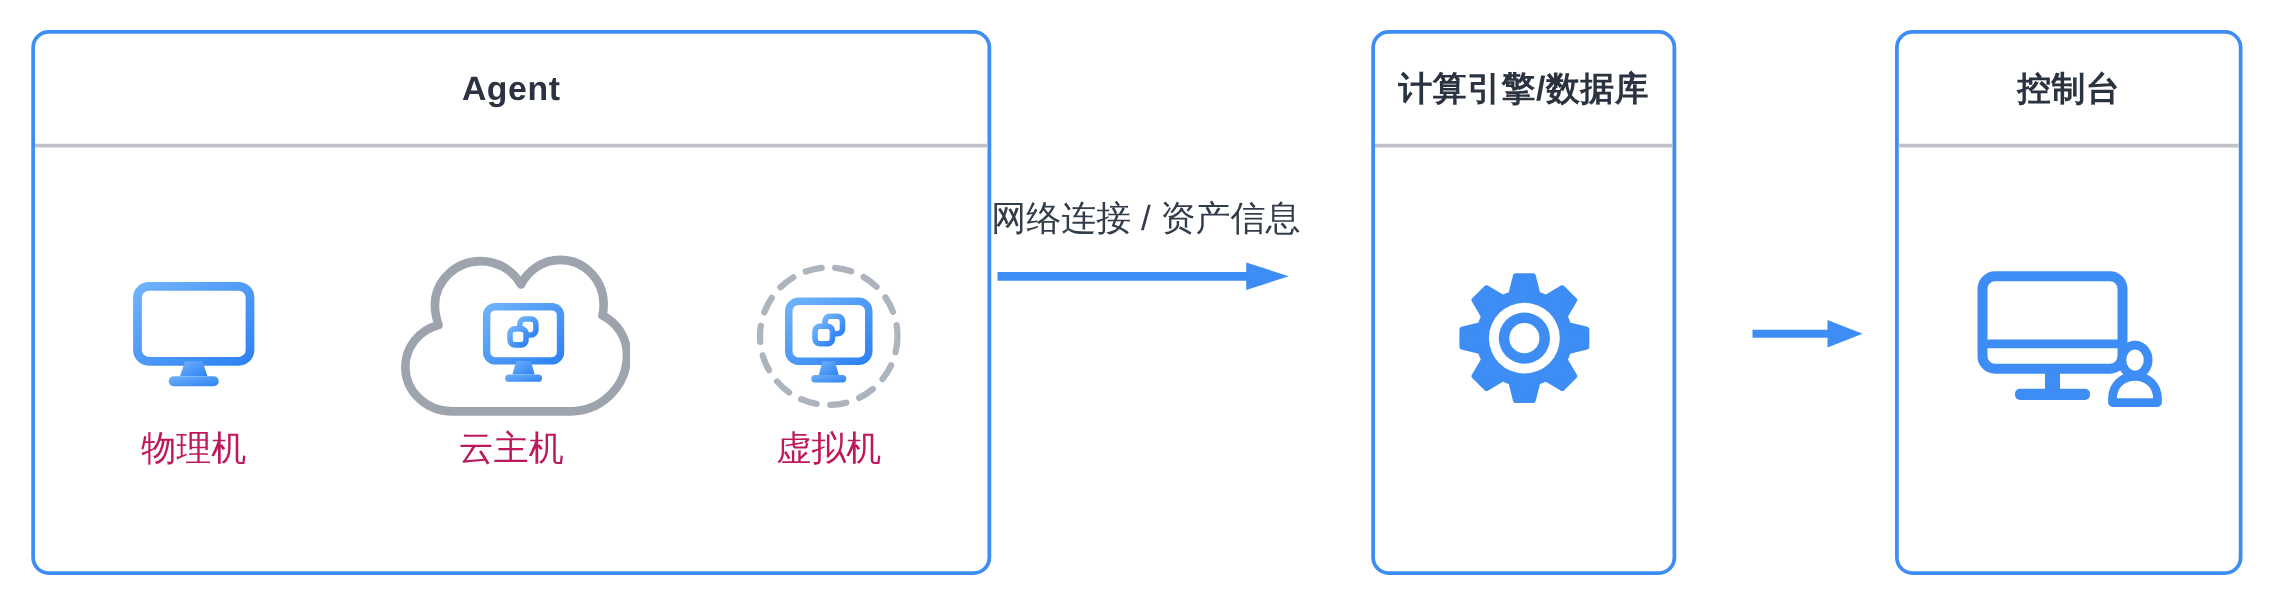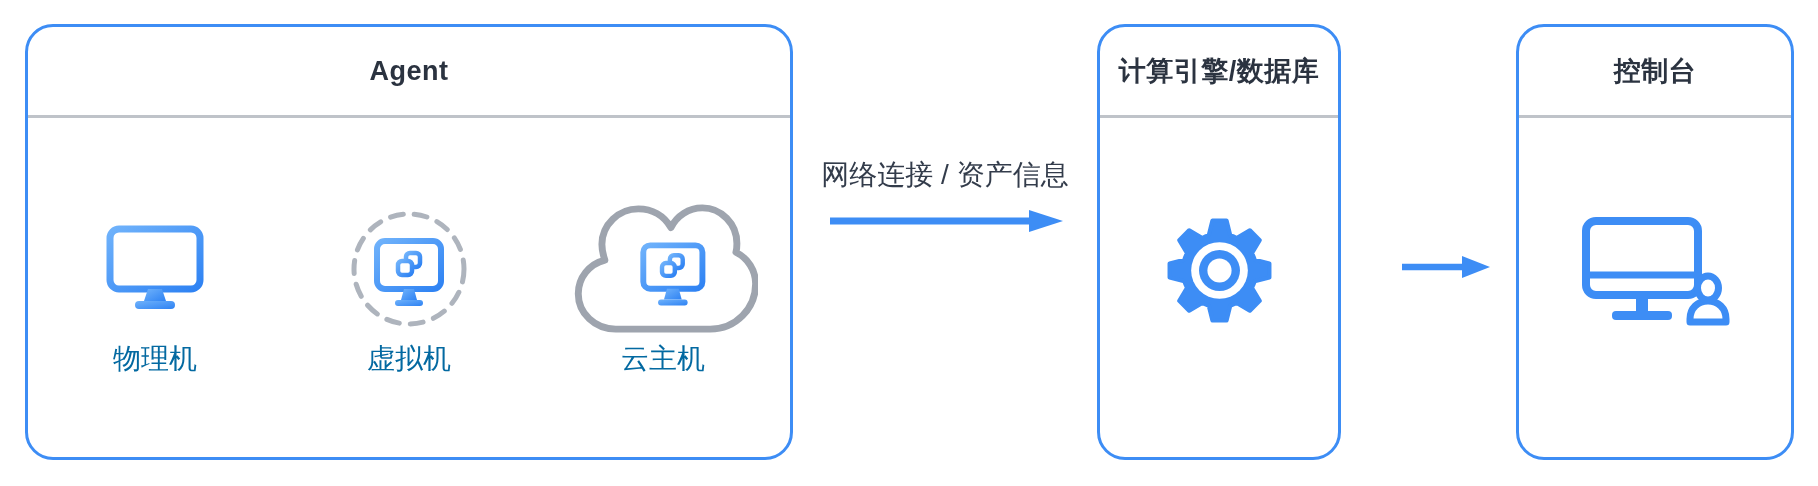--- a/index.html
+++ b/index.html
@@ -2,39 +2,39 @@
 <html><head>
 <meta charset="utf-8">
 <style>
   html,body{margin:0;padding:0;background:#ffffff;}
   .canvas{
     position:relative;width:1818px;height:486px;background:#ffffff;overflow:hidden;
     font-family:"Liberation Sans","DejaVu Sans",sans-serif;
   }
   .panel{
     position:absolute;top:24px;height:436px;box-sizing:border-box;
-    background:#ffffff;border:3px solid #3D8DF5;border-radius:28px;
+    background:#ffffff;border:3px solid #3D8DF5;border-radius:14px;
   }
   .panel-header{
     height:88px;display:flex;align-items:center;justify-content:center;
     border-bottom:3px solid #BFC3C9;
     font-size:27px;font-weight:bold;color:#2B3340;letter-spacing:0.5px;
   }
   .panel-body{
     position:absolute;left:0;right:0;top:91px;bottom:0;
     display:flex;align-items:center;justify-content:space-around;
   }
   .panel-agent{left:25px;width:768px;}
   .panel-engine{left:1097px;width:244px;}
   .panel-console{left:1516px;width:278px;}
   .asset{display:flex;flex-direction:column;align-items:center;width:33%;}
   .icon-box{height:142px;display:flex;align-items:center;justify-content:center;}
-  .asset-label{font-size:28px;color:#0369a1;}
+  .asset-label{font-size:28px;color:#be185d;}
   .flow-zone{position:absolute;left:793px;top:24px;width:304px;height:436px;}
-  .flow{position:absolute;left:0;width:100%;display:flex;flex-direction:column;align-items:center;}
+  .flow{position:absolute;left:0;width:100%;display:flex;flex-direction:column;align-items:flex-start;}
   .flow-top{top:133px;}
   .flow-bottom{top:282px;}
   .flow-label{font-size:28px;line-height:36px;color:#333C4B;white-space:nowrap;}
   .flow-top .flow-arrow{margin-top:13px;}
   .flow-bottom .flow-arrow{margin-top:11px;}
   .connector{position:absolute;left:1398px;top:252px;}
   .center-icon{margin-top:-34px;}
   svg{display:block;}
 </style>
 </head>
@@ -62,44 +62,44 @@
             <line x1="22" y1="25" x2="36" y2="25" stroke="url(#gradBlue)" stroke-width="7" stroke-linecap="round"></line>
             <polygon points="45,68 59,68 63,80 41,80" fill="url(#gradBlue)"></polygon>
             <rect x="32" y="80" width="40" height="8" rx="4" fill="url(#gradBlue)"></rect>
           </svg>
         </div>
         <div class="asset-label">物理机</div>
       </div>
 
       <div class="asset">
         <div class="icon-box">
+          <svg width="190" height="134" viewBox="0 0 192 136">
+            <path d="M144,129 L48,129 C27,129 10,113 10,93 C10,77 21,63 37,59 C35,53 34,48 34,43 C34,23 51,7 71,7 C85,7 97,14 104,26 C110,14 122,6 136,6 C155,6 171,22 171,42 C171,45 171,48 170,51 C182,57 190,69 190,83 C190,108 170,129 144,129 Z" fill="#ffffff" stroke="#9EA4AE" stroke-width="7" stroke-linejoin="round"></path>
+            <rect x="76" y="44" width="60" height="44" rx="7" fill="#ffffff" stroke="url(#gradBlue)" stroke-width="6"></rect>
+            <rect x="103" y="54" width="13" height="13" rx="4" fill="none" stroke="url(#gradBlue)" stroke-width="4.5"></rect>
+            <rect x="95" y="62" width="13" height="13" rx="4" fill="#ffffff" stroke="url(#gradBlue)" stroke-width="4.5"></rect>
+            <polygon points="100,88 112,88 115,99 97,99" fill="url(#gradBlue)"></polygon>
+            <rect x="91" y="99" width="30" height="6" rx="3" fill="url(#gradBlue)"></rect>
+          </svg>
+        </div>
+        <div class="asset-label">云主机</div>
+      </div>
+
+      <div class="asset">
+        <div class="icon-box">
           <svg width="130" height="124" viewBox="0 0 130 124">
             <circle cx="65" cy="62" r="55" fill="none" stroke="#AEB4BD" stroke-width="5" stroke-dasharray="13 11" stroke-linecap="round"></circle>
             <rect x="33" y="34" width="64" height="48" rx="8" fill="#ffffff" stroke="url(#gradBlue)" stroke-width="6"></rect>
             <rect x="62" y="46" width="14" height="14" rx="4" fill="none" stroke="url(#gradBlue)" stroke-width="4.5"></rect>
             <rect x="54" y="54" width="14" height="14" rx="4" fill="#ffffff" stroke="url(#gradBlue)" stroke-width="4.5"></rect>
             <polygon points="60,82 70,82 73,93 57,93" fill="url(#gradBlue)"></polygon>
             <rect x="51" y="93" width="28" height="6" rx="3" fill="url(#gradBlue)"></rect>
           </svg>
         </div>
         <div class="asset-label">虚拟机</div>
-      </div>
-
-      <div class="asset">
-        <div class="icon-box">
-          <svg width="190" height="134" viewBox="0 0 192 136">
-            <path d="M144,129 L48,129 C27,129 10,113 10,93 C10,77 21,63 37,59 C35,53 34,48 34,43 C34,23 51,7 71,7 C85,7 97,14 104,26 C110,14 122,6 136,6 C155,6 171,22 171,42 C171,45 171,48 170,51 C182,57 190,69 190,83 C190,108 170,129 144,129 Z" fill="#ffffff" stroke="#9EA4AE" stroke-width="7" stroke-linejoin="round"></path>
-            <rect x="76" y="44" width="60" height="44" rx="7" fill="#ffffff" stroke="url(#gradBlue)" stroke-width="6"></rect>
-            <rect x="103" y="54" width="13" height="13" rx="4" fill="none" stroke="url(#gradBlue)" stroke-width="4.5"></rect>
-            <rect x="95" y="62" width="13" height="13" rx="4" fill="#ffffff" stroke="url(#gradBlue)" stroke-width="4.5"></rect>
-            <polygon points="100,88 112,88 115,99 97,99" fill="url(#gradBlue)"></polygon>
-            <rect x="91" y="99" width="30" height="6" rx="3" fill="url(#gradBlue)"></rect>
-          </svg>
-        </div>
-        <div class="asset-label">云主机</div>
       </div>
 
     </div>
   </section>
 
   <div class="flow-zone">
     <div class="flow flow-top">
       <span class="flow-label">网络连接 / 资产信息</span>
       <svg class="flow-arrow" width="240" height="30" viewBox="0 0 240 30">
         <line x1="5" y1="15" x2="206" y2="15" stroke="#3D8DF5" stroke-width="7"></line>

